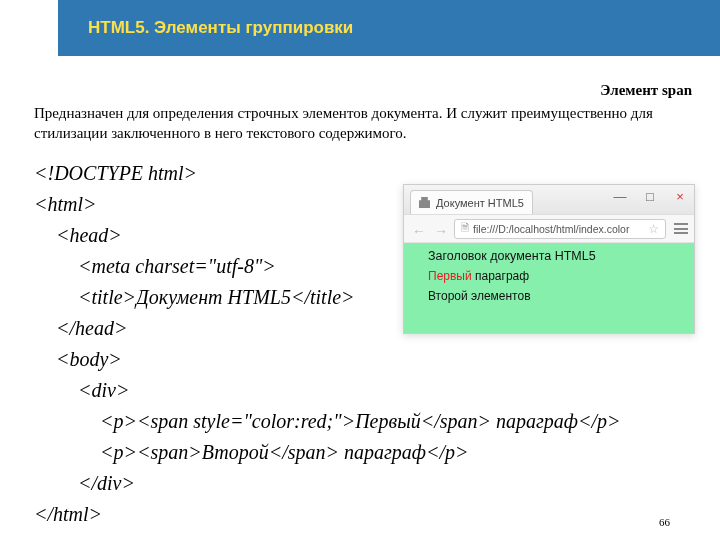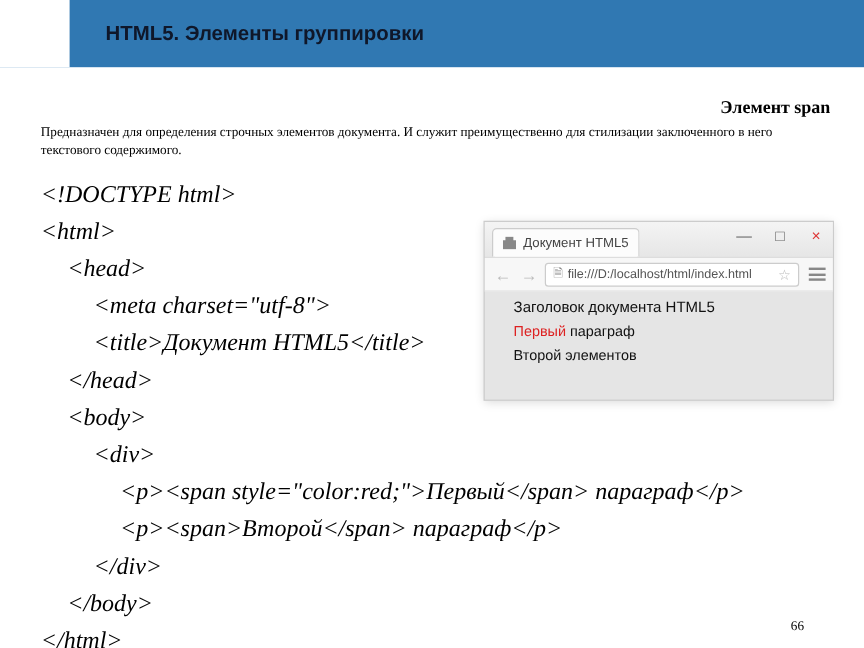--- a/index.html
+++ b/index.html
@@ -8,36 +8,36 @@
     font-family: "Times New Roman", serif;
     background: #fff; color: #000; position: relative;
   }
   .header-band {
     height: 56px; background: #3078b2; display: flex; align-items: center;
   }
   .header-badge {
     width: 58px; height: 56px; background: #fff;
   }
   .header-title {
-    color: #0f172a; font-family: Arial, sans-serif; font-size: 17px;
+    color: #fde047; font-family: Arial, sans-serif; font-size: 17px;
     font-weight: bold; margin-left: 30px;
   }
   .content {
     padding: 26px 28px 0 34px;
   }
   .section-title { font-weight: bold; font-size: 15px; margin-bottom: 4px; text-align: right; }
-  .section-desc { font-size: 11px; line-height: 1.35; margin-bottom: 14px; }
+  .section-desc { font-size: 15px; line-height: 1.35; margin-bottom: 14px; }
   .code-block { font-style: italic; font-size: 20px; line-height: 1.55; }
   .ind1 { padding-left: 22px; }
   .ind2 { padding-left: 44px; }
   .ind3 { padding-left: 66px; }
 
   .browser {
     position: absolute; left: 403px; top: 184px; width: 292px; height: 150px;
-    border: 1px solid #ccc; background: #e5e5e5;
+    border: 1px solid #ccc; background: #86efac;
     box-shadow: 0 2px 8px rgba(0,0,0,0.15);
     font-family: Arial, sans-serif;
   }
   .browser-tabbar {
     height: 30px; background: linear-gradient(#f4f4f4,#e6e6e6);
     border-bottom: 1px solid #ddd; display: flex; align-items: flex-end;
     padding-left: 6px; position: relative;
   }
   .browser-tab {
     background: #fcfcfc; border: 1px solid #ccc; border-bottom: none;
@@ -101,21 +101,20 @@
     <div>&lt;html&gt;</div>
     <div class="ind1">&lt;head&gt;</div>
     <div class="ind2">&lt;meta charset="utf-8"&gt;</div>
     <div class="ind2">&lt;title&gt;Документ HTML5&lt;/title&gt;</div>
     <div class="ind1">&lt;/head&gt;</div>
     <div class="ind1">&lt;body&gt;</div>
     <div class="ind2">&lt;div&gt;</div>
     <div class="ind3">&lt;p&gt;&lt;span style="color:red;"&gt;Первый&lt;/span&gt; параграф&lt;/p&gt;</div>
     <div class="ind3">&lt;p&gt;&lt;span&gt;Второй&lt;/span&gt; параграф&lt;/p&gt;</div>
     <div class="ind2">&lt;/div&gt;</div>
-    <div class="ind1">&lt;/body&gt;</div>
     <div>&lt;/html&gt;</div>
   </div>
 </div>
 
 <div class="browser">
   <div class="browser-tabbar">
     <div class="browser-tab">
       <span class="tab-favicon"></span>
       <span>Документ HTML5</span>
     </div>
@@ -123,21 +122,21 @@
       <span class="win-btn">—</span>
       <span class="win-btn">□</span>
       <span class="win-btn win-close">×</span>
     </div>
   </div>
   <div class="addr-bar">
     <span class="nav-arrow">←</span>
     <span class="nav-arrow">→</span>
     <div class="addr-input">
       <span class="addr-icon">🗎</span>
-      <span>file:///D:/localhost/html/index.html</span>
+      <span>file:///D:/localhost/html/index.color</span>
       <span class="addr-star" style="margin-left:auto">☆</span>
     </div>
     <div class="menu-lines">
       <div></div>
         <div></div>
         <div></div>
     </div>
   </div>
   <div class="page-area">
     <div class="page-h">Заголовок документа HTML5</div>

